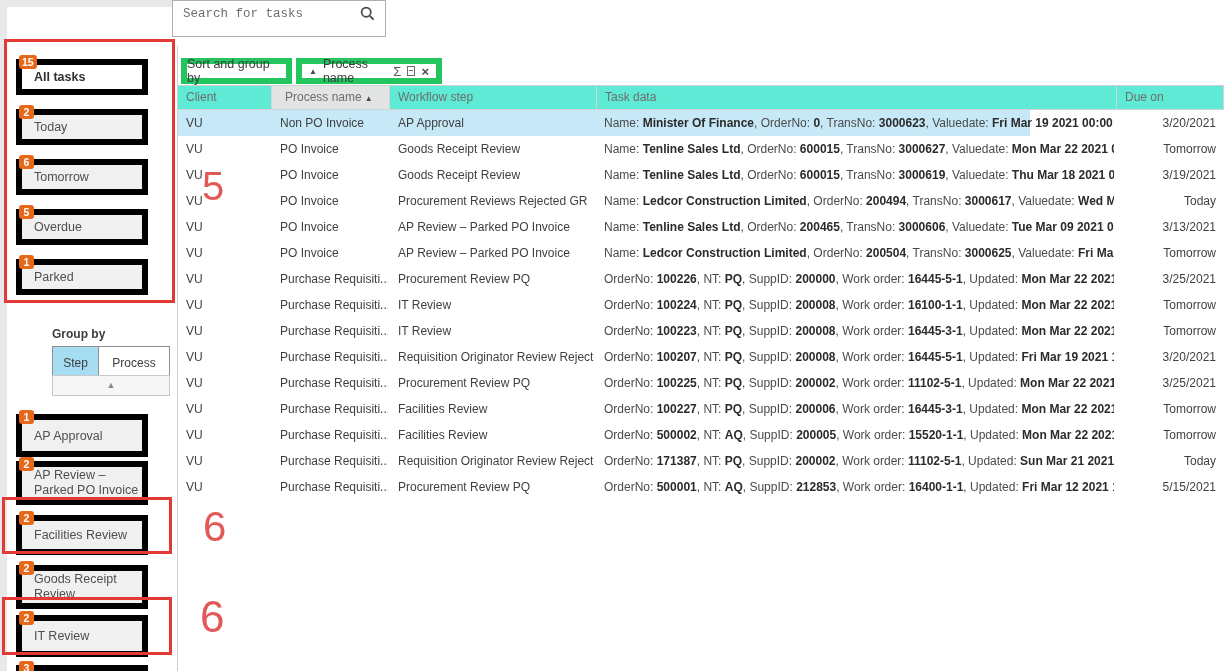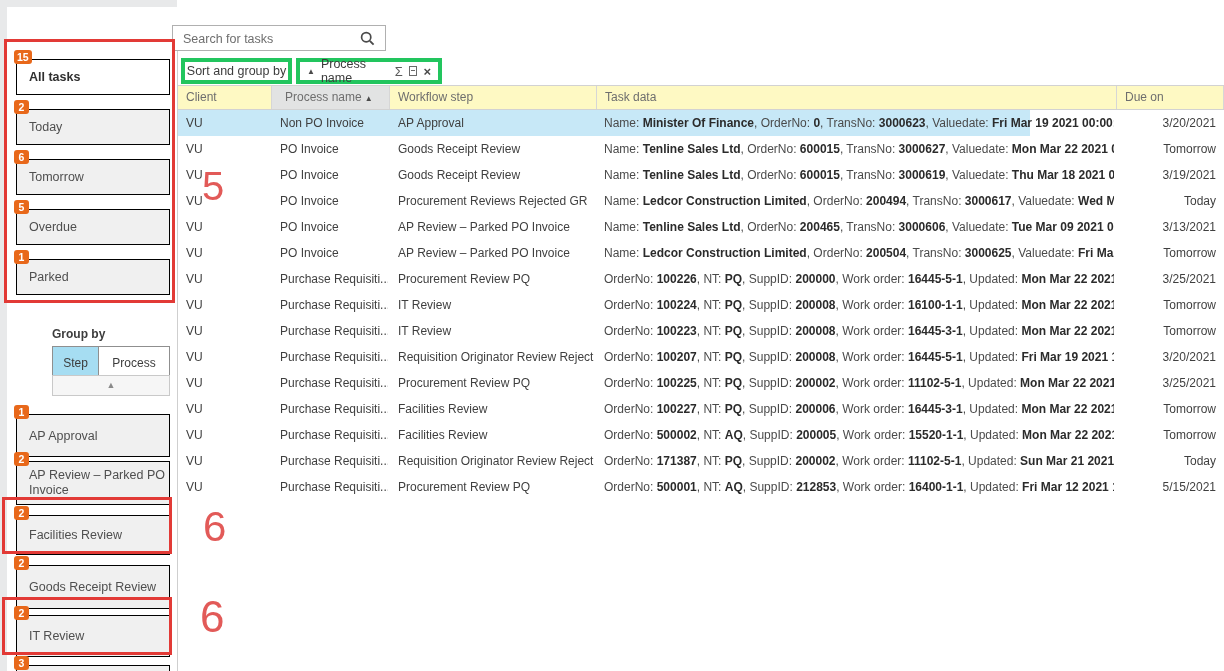--- a/index.html
+++ b/index.html
@@ -7,59 +7,59 @@
        font-family:"Liberation Sans","DejaVu Sans",sans-serif;}
   #canvas{position:relative;width:1224px;height:671px;overflow:hidden;background:#fff;}
 
   
   .edge-left{position:absolute;left:0;top:0;width:7px;height:671px;background:#e8e9ea;}
   .edge-top{position:absolute;left:0;top:0;width:177px;height:7px;background:#e8e9ea;}
   .v-divider{position:absolute;left:177px;top:46px;width:1px;height:625px;background:#cfcfcf;}
 
   
   .sidebar{position:absolute;left:7px;top:7px;width:165px;height:664px;background:#fff;}
-  .card{position:absolute;left:9px;width:154px;box-sizing:border-box;
-        background:#f0f0f0;border:1px solid #000000;cursor:pointer;}
+  .card{position:absolute;left:9px;width:132px;box-sizing:border-box;
+        background:#f0f0f0;border:6px solid #000000;cursor:pointer;}
   .card .card-label{position:absolute;left:12px;top:50%;transform:translateY(-50%);
         font-size:12.5px;color:#4f4f4f;line-height:15px;}
   .card.selected{background:#ffffff;}
   .card.selected .card-label{color:#2f2f2f;font-weight:bold;}
   .badge{position:absolute;left:-3px;top:-10px;min-width:9px;height:14px;padding:0 3px;
         background:var(--badge,#e8681a);border-radius:3px;color:#fff;font-size:10.5px;
         font-weight:bold;line-height:14px;text-align:center;}
   .groupby-label{position:absolute;left:45px;top:320px;font-size:12px;font-weight:bold;color:#3c3c3c;}
   .toggle{position:absolute;left:45px;top:339px;width:118px;height:33px;box-sizing:border-box;
         border:1px solid #8f8f8f;background:#fff;display:flex;}
   .toggle .opt{box-sizing:border-box;height:100%;font-size:12px;color:#3c3c3c;
         display:flex;align-items:center;justify-content:center;cursor:pointer;}
   .toggle .opt.sel{background:var(--toggle,#a6ddf2);}
   .toggle .opt + .opt{border-left:1px solid #8f8f8f;}
   .collapse-bar{position:absolute;left:45px;top:368px;width:118px;height:21px;box-sizing:border-box;
         background:#f6f6f6;border:1px solid #c9c9c9;text-align:center;color:#8a8a8a;
         font-size:9px;line-height:19px;cursor:pointer;}
 
   
-  .searchbox{position:absolute;left:172px;top:25px;width:214px;height:26px;box-sizing:border-box;
-        background:#fff;border:1px solid #b0b0b0;}
+  .searchbox{position:absolute;left:172px;top:0;width:214px;height:37px;box-sizing:border-box;
+        background:#fff;border:1px solid #b0b0b0;font-family:Liberation Mono, monospace;}
   .searchbox input{position:absolute;left:8px;top:2px;width:170px;height:20px;border:none;outline:none;
         font-size:12.5px;color:#3c3c3c;font-family:inherit;background:transparent;}
   .searchbox input::placeholder{color:#6e6e6e;opacity:1;}
   .searchbox svg{position:absolute;right:10px;top:5px;}
-  .btn{position:absolute;box-sizing:border-box;background:#fff;border:4px solid #22c55e;
+  .btn{position:absolute;box-sizing:border-box;background:#fff;border:6px solid #22c55e;
         font-size:12.5px;color:#3c3c3c;display:flex;align-items:center;justify-content:center;cursor:pointer;}
   .sortbtn{left:181px;top:58px;width:111px;height:26px;}
   .chip{left:296px;top:58px;width:146px;height:26px;justify-content:flex-start;padding:0 7px;gap:6px;}
   .chip .tri{font-size:8px;color:#4a4a4a;}
   .chip .sigma{font-size:13px;color:#5a5a5a;margin-left:2px;}
   .chip .minbox{width:10px;height:10px;box-sizing:border-box;border:1px solid #6a6a6a;position:relative;}
   .chip .minbox::after{content:"";position:absolute;left:1px;right:1px;top:3px;height:1px;background:#6a6a6a;}
   .chip .x{font-size:13px;color:#4a4a4a;font-weight:bold;}
 
   
-  .thead{position:absolute;left:178px;top:85px;width:1046px;height:25px;background:#fef9c3;
+  .thead{position:absolute;left:178px;top:85px;width:1046px;height:25px;background:#5eead4;
         border-top:1px solid #d2d2d2;border-bottom:1px solid #d2d2d2;box-sizing:border-box;}
   .th{position:absolute;top:0;height:23px;box-sizing:border-box;border-right:1px solid #d6d6d6;
         font-size:12px;color:#6e6e6e;line-height:23px;padding-left:8px;overflow:hidden;white-space:nowrap;}
   .th.sorted{background:#e2e3e3;}
   .th .sort-arrow{font-size:8px;color:#4a4a4a;margin-left:3px;}
   .tbody{position:absolute;left:178px;top:110px;width:1046px;}
   .t-row{position:relative;width:852px;height:26px;background:#fff;}
   .t-row.selected{background:var(--selrow,#c7e8f7);}
   .t-cell{position:absolute;top:0;height:26px;line-height:26px;font-size:12px;color:#3f3f3f;
         white-space:nowrap;overflow:hidden;}

